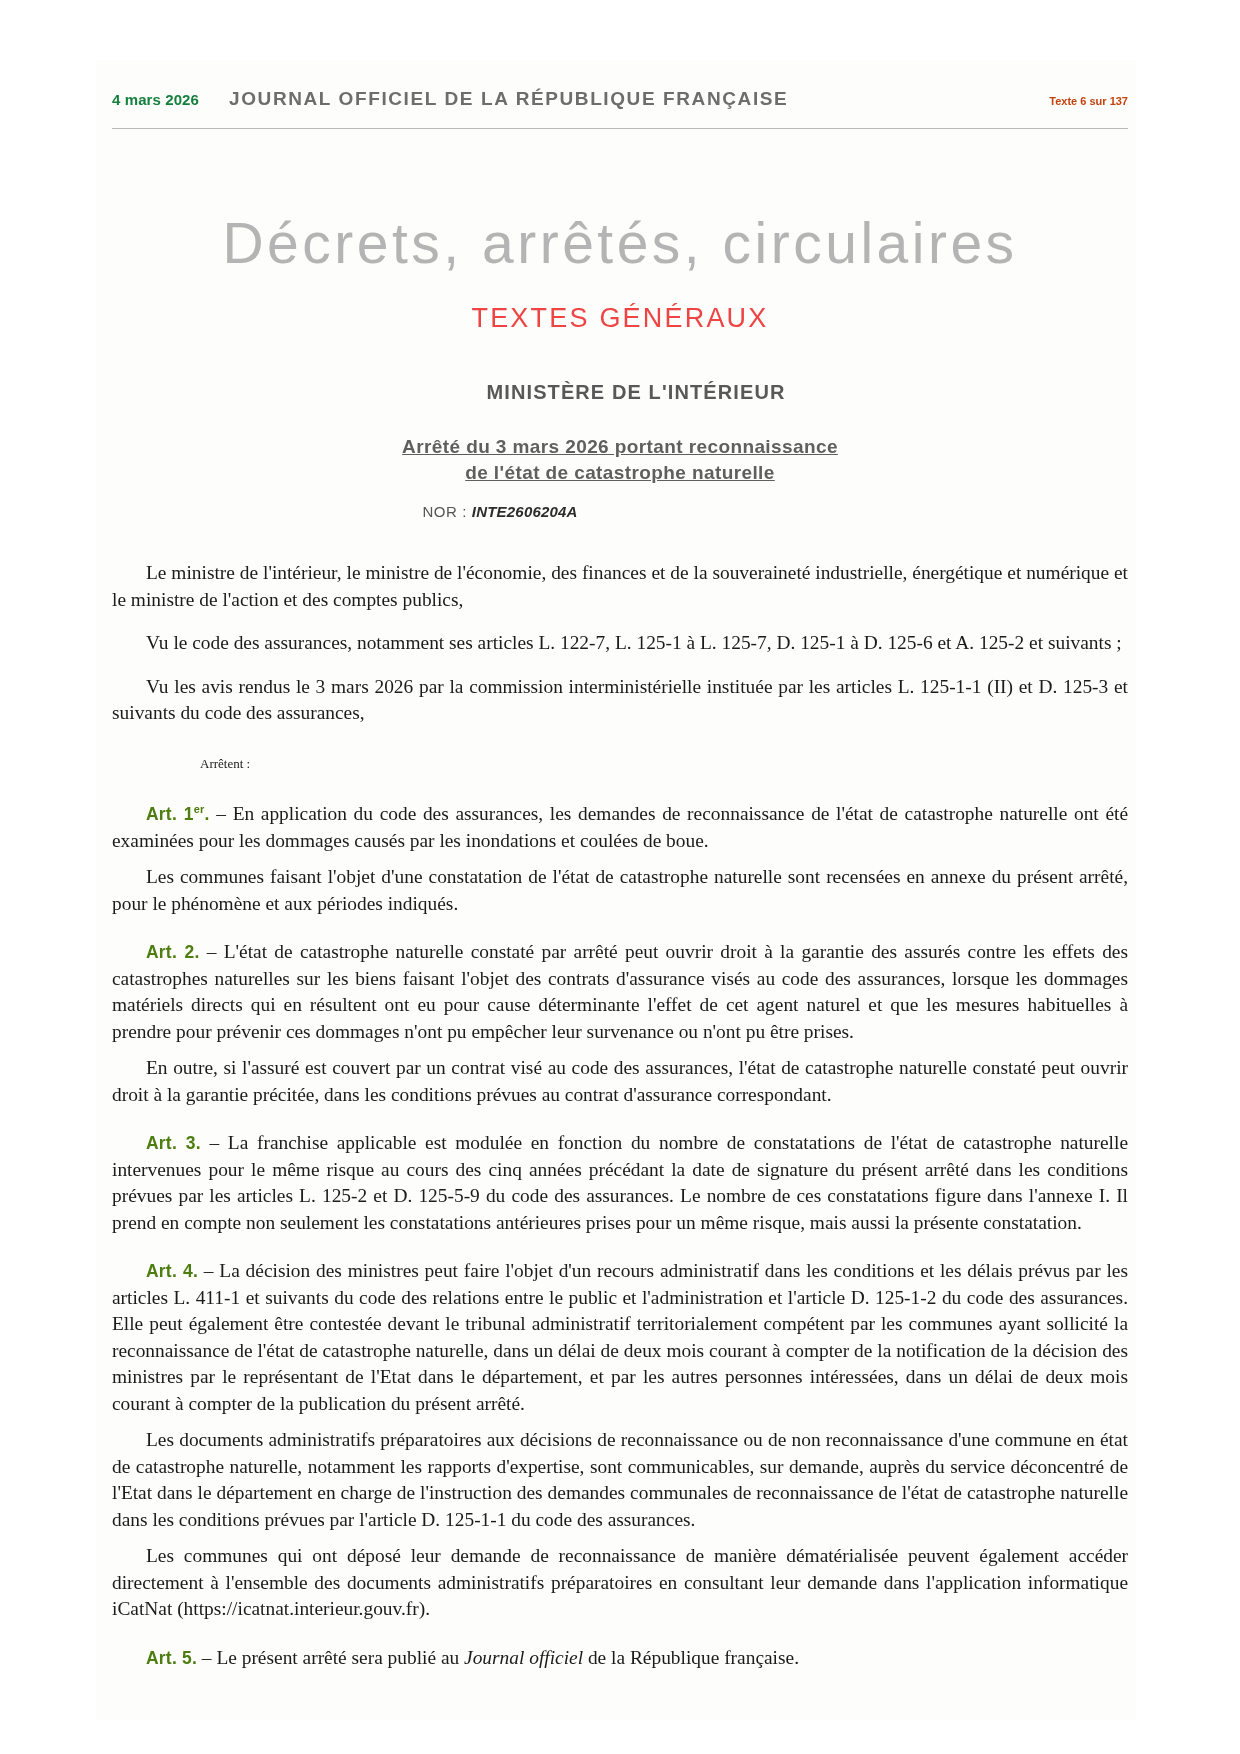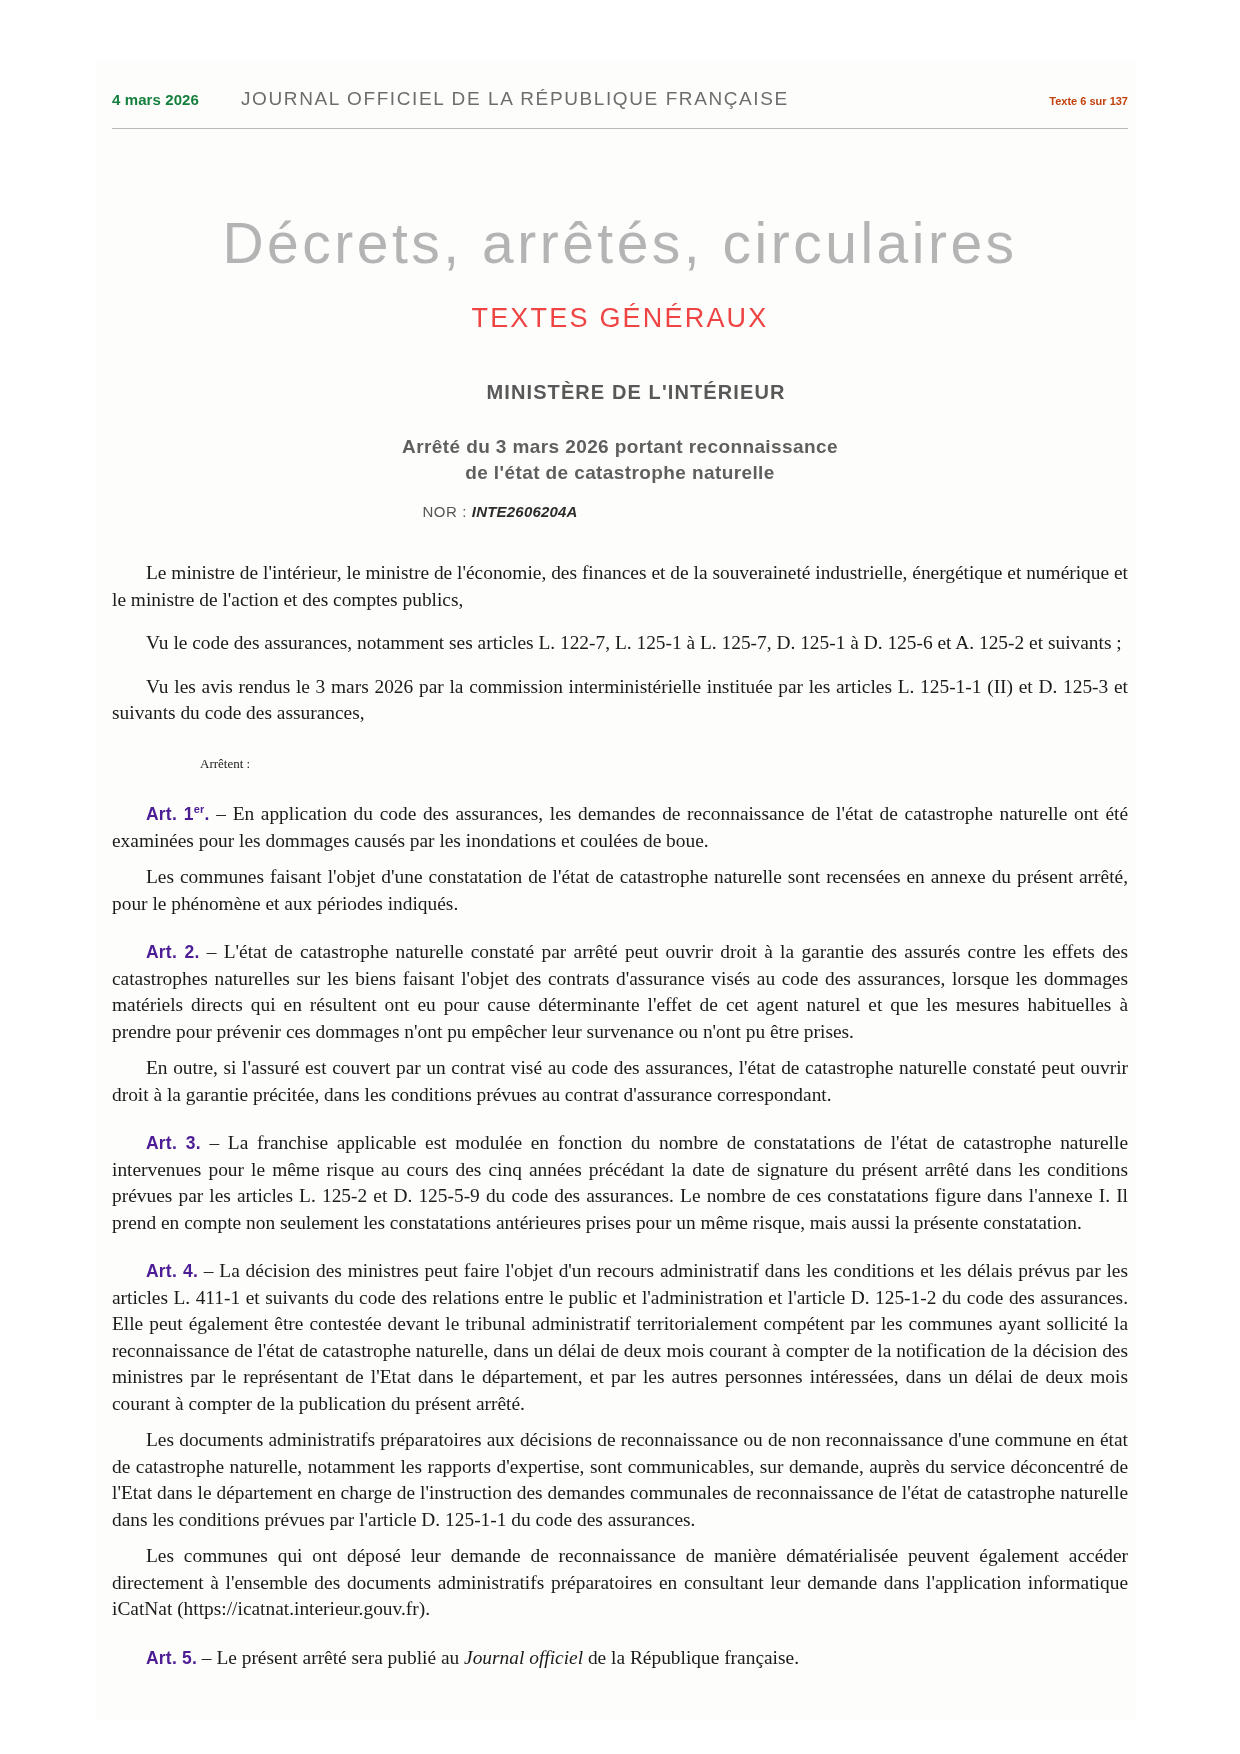--- a/index.html
+++ b/index.html
@@ -49,25 +49,25 @@
   }
   .rh-date {
     font-size: 15px;
     font-weight: 700;
     color: #15803d;
     letter-spacing: 0.1px;
     white-space: nowrap;
   }
   .rh-center {
     font-size: 19px;
-    font-weight: 400;
+    font-weight: 700;
     color: #6d6d6d;
     letter-spacing: 1.6px;
     white-space: nowrap;
-    margin-left: 42px;
+    margin-left: 30px;
     margin-right: auto;
   }
   .rh-right {
     font-size: 11px;
     font-weight: 700;
     color: #c2410c;
     white-space: nowrap;
   }
   .rule {
     position: absolute;
@@ -122,20 +122,21 @@
     left: 0;
     top: 434px;
     width: 1240px;
     text-align: center;
     font-family: "Liberation Sans", sans-serif;
     font-size: 19px;
     font-weight: 700;
     line-height: 26px;
     letter-spacing: 0.4px;
     color: #5f5f5f;
+    text-decoration: underline;
   }
   .nor {
     position: absolute;
     left: 0;
     top: 503px;
     width: 1000px;
     text-align: center;
     font-family: "Liberation Sans", sans-serif;
     font-size: 15px;
     font-weight: 400;
@@ -176,21 +177,21 @@
     font-family: "Liberation Serif", serif;
     font-size: 13px;
     line-height: 26.5px;
     color: #1b1b1b;
   }
 
   .art-label {
     font-family: "Liberation Sans", sans-serif;
     font-weight: 700;
     font-size: 17.5px;
-    color: #4c1d95;
+    color: #4d7c0f;
     letter-spacing: 0.2px;
   }
   .art-label sup {
     font-size: 11px;
     vertical-align: super;
     line-height: 0;
   }
   .dash { font-family: "Liberation Serif", serif; }
   em.ital { font-style: italic; }
 

